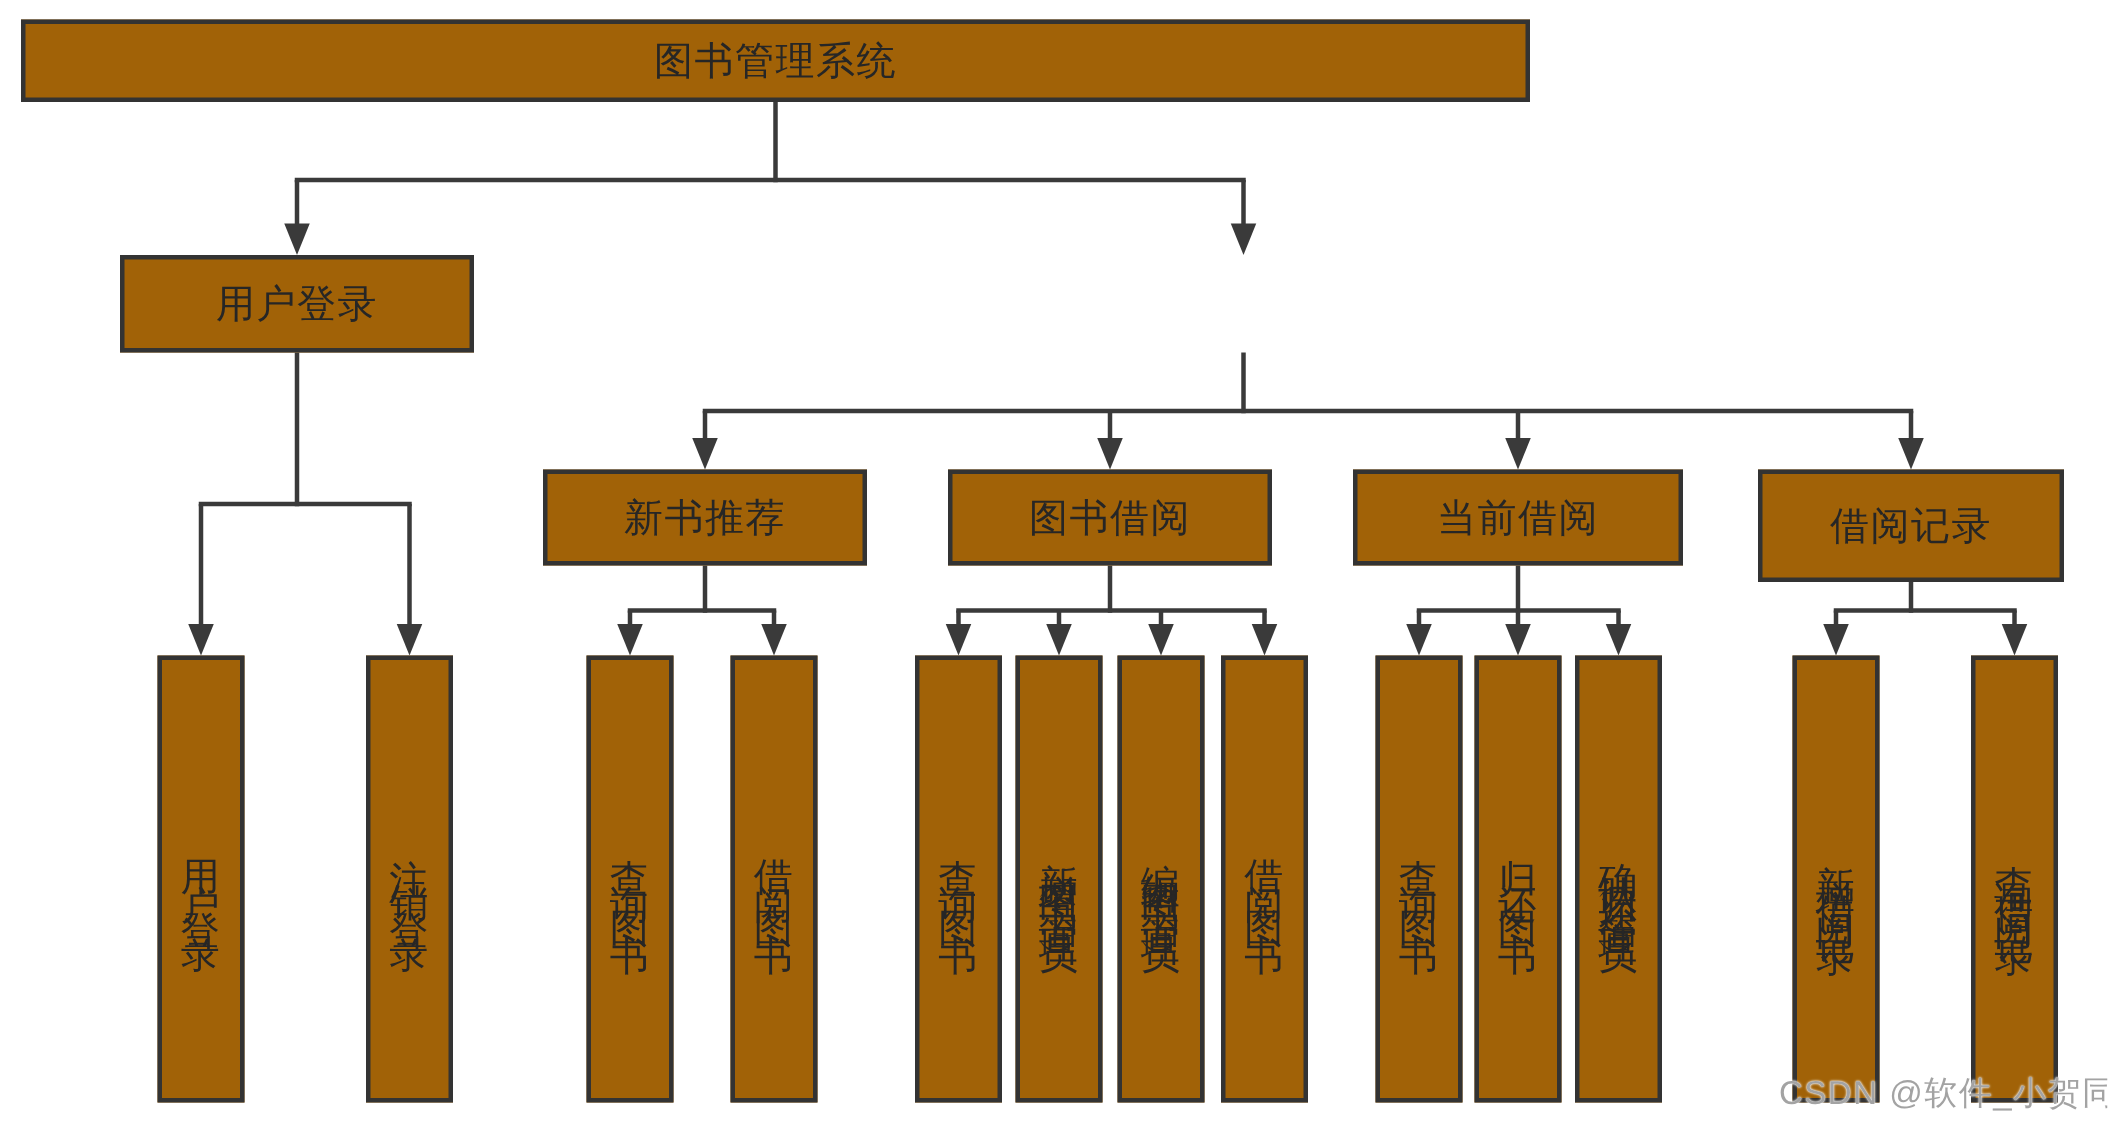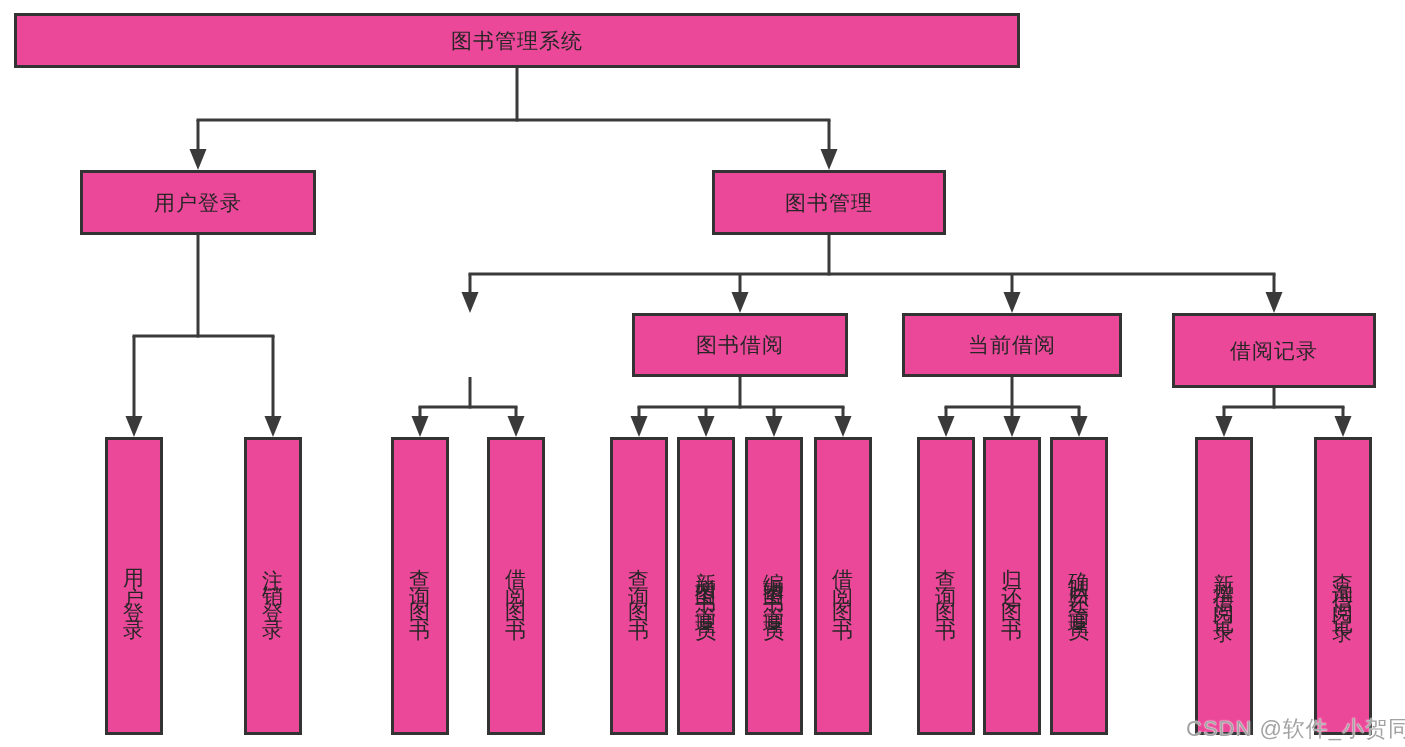--- a/index.html
+++ b/index.html
@@ -13,26 +13,26 @@
   }
   .wires {
     position: absolute;
     left: 0; top: 0;
     width: 1405px; height: 747px;
     z-index: 1;
   }
   .node {
     position: absolute;
     box-sizing: border-box;
-    background: #ec4899;
+    background: #a16207;
     border: 3px solid #333333;
     display: flex;
     align-items: center;
     justify-content: center;
-    font-size: 21px;
+    font-size: 26px;
     font-weight: 500;
     color: #262626;
     z-index: 2;
     letter-spacing: 1px;
   }
   .leaf { width: 58px; height: 298px; }
   .vtext {
     writing-mode: vertical-rl;
     text-orientation: mixed;
     line-height: 1;
@@ -120,24 +120,24 @@
     <polygon points="1334.5,416 1351.5,416 1343,437" stroke="none"></polygon>
   </svg>
 
   <div class="node" style="left:14px;top:13px;width:1006px;height:55px">
     <span>图书管理系统</span>
   </div>
 
   <div class="node" style="left:80px;top:170px;width:236px;height:65px">
     <span>用户登录</span>
   </div>
-  <div class="node" style="left:712px;top:170px;width:234px;height:65px">
-    <span>图书管理</span>
+
+  <div class="node" style="left:362px;top:313px;width:216px;height:64px">
+    <span>新书推荐</span>
   </div>
-
   <div class="node" style="left:632px;top:313px;width:216px;height:64px">
     <span>图书借阅</span>
   </div>
   <div class="node" style="left:902px;top:313px;width:220px;height:64px">
     <span>当前借阅</span>
   </div>
   <div class="node" style="left:1172px;top:313px;width:204px;height:75px">
     <span>借阅记录</span>
   </div>
 

